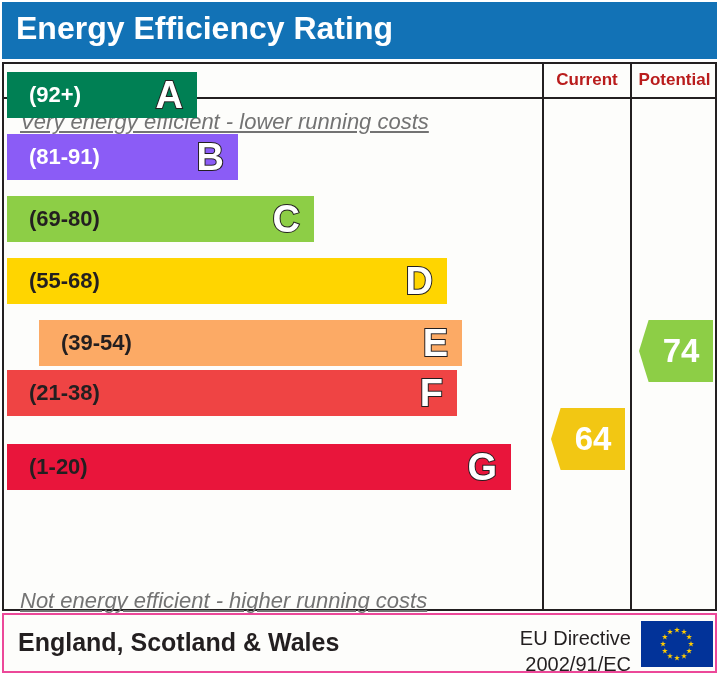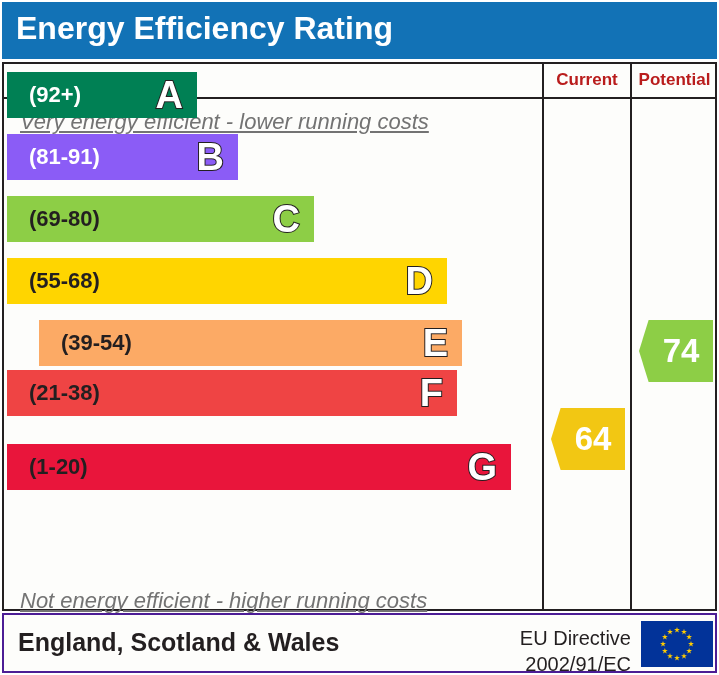--- a/index.html
+++ b/index.html
@@ -155,21 +155,21 @@
     width: 74px;
   }
 
   
   .footer {
     position: absolute;
     left: 2px;
     top: 613px;
     width: 715px;
     height: 60px;
-    border: 2px solid #4c1d95;
+    border: 2px solid #ec4899;
     box-sizing: border-box;
     background: #fdfdfb;
   }
   .footer-region {
     position: absolute;
     left: 14px;
     top: 13px;
     font-size: 25px;
     font-weight: bold;
     color: #231f20;

